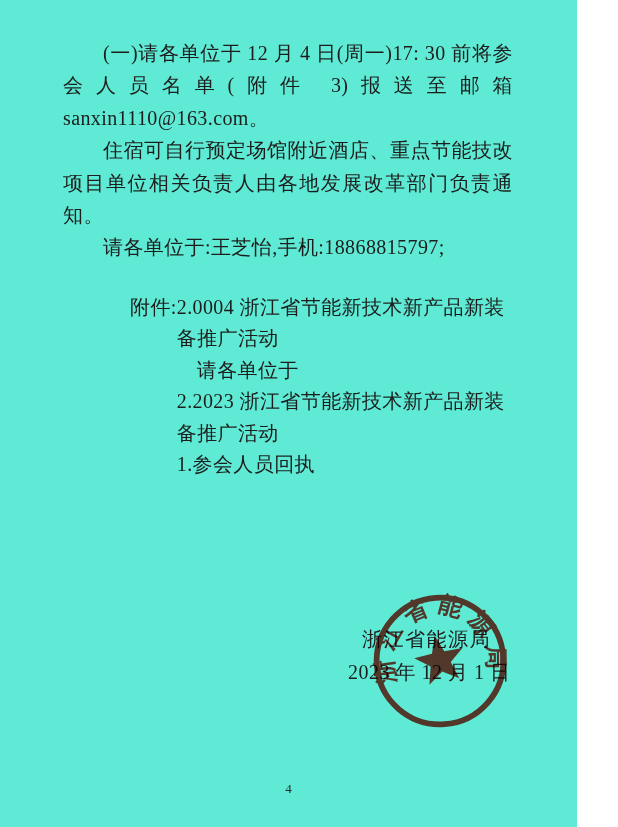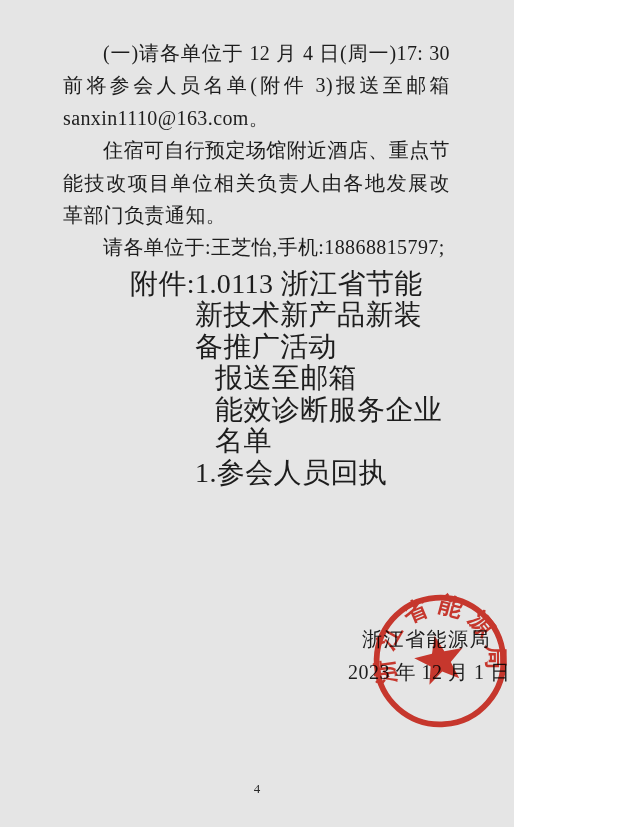--- a/index.html
+++ b/index.html
@@ -1,43 +1,43 @@
 <!DOCTYPE html>
 <html><head>
 <meta charset="utf-8">
 <style>
   html, body { margin: 0; padding: 0; background: #ffffff; }
   .page {
     position: relative;
-    width: 514px;
+    width: 577px;
     height: 827px;
-    background: #e5e5e5;
+    background: #5eead4;
     font-family: "Liberation Serif", "DejaVu Serif", serif;
     color: #1d1d1d;
     overflow: hidden;
   }
   .content {
     position: absolute;
     left: 63px;
     right: 64px;
     top: 37px;
   }
   .para {
     margin: 0;
     font-size: 20px;
     line-height: 32.4px;
     text-align: justify;
     text-indent: 2em;
     letter-spacing: 0.4px;
   }
   .attachments {
     display: flex;
-    margin-top: 4px;
+    margin-top: 28px;
     padding-left: 67px;
-    font-size: 28px;
+    font-size: 20px;
     line-height: 31.5px;
     letter-spacing: 0.4px;
   }
   .att-label { white-space: nowrap; flex: 0 0 auto; }
   .att-items { flex: 1 1 auto; }
   .att-line { margin: 0; }
   .att-line.cont { padding-left: 20px; }
   .sig-org {
     position: absolute;
     left: 362px;
@@ -86,23 +86,23 @@
 <div class="page">
 
   <div class="content">
     <p class="para">(一)请各单位于 12 月 4 日(周一)17: 30 前将参会人员名单(附件 3)报送至邮箱 sanxin1110@163.com。</p>
     <p class="para">住宿可自行预定场馆附近酒店、重点节能技改项目单位相关负责人由各地发展改革部门负责通知。</p>
     <p class="para">请各单位于:王芝怡,手机:18868815797;</p>
 
     <div class="attachments">
       <span class="att-label">附件:</span>
       <div class="att-items">
-        <div class="att-line">1.0113 浙江省节能新技术新产品新装备推广活动</div>
-        <div class="att-line cont">报送至邮箱</div>
-        <div class="att-line cont">能效诊断服务企业名单</div>
+        <div class="att-line">2.0004 浙江省节能新技术新产品新装备推广活动</div>
+        <div class="att-line cont">请各单位于</div>
+        <div class="att-line">2.2023 浙江省节能新技术新产品新装备推广活动</div>
         <div class="att-line">1.参会人员回执</div>
       </div>
     </div>
   </div>
 
   <div class="sig-org">浙江省能源局</div>
   <div class="sig-date">2023 年 12 月 1 日</div>
 
   <svg class="seal" viewBox="0 0 200 200" xmlns="http://www.w3.org/2000/svg" aria-hidden="true" style="color: rgb(218, 44, 32);">
     <circle cx="100" cy="100" r="88" fill="none" stroke="currentColor" stroke-width="8"></circle>

